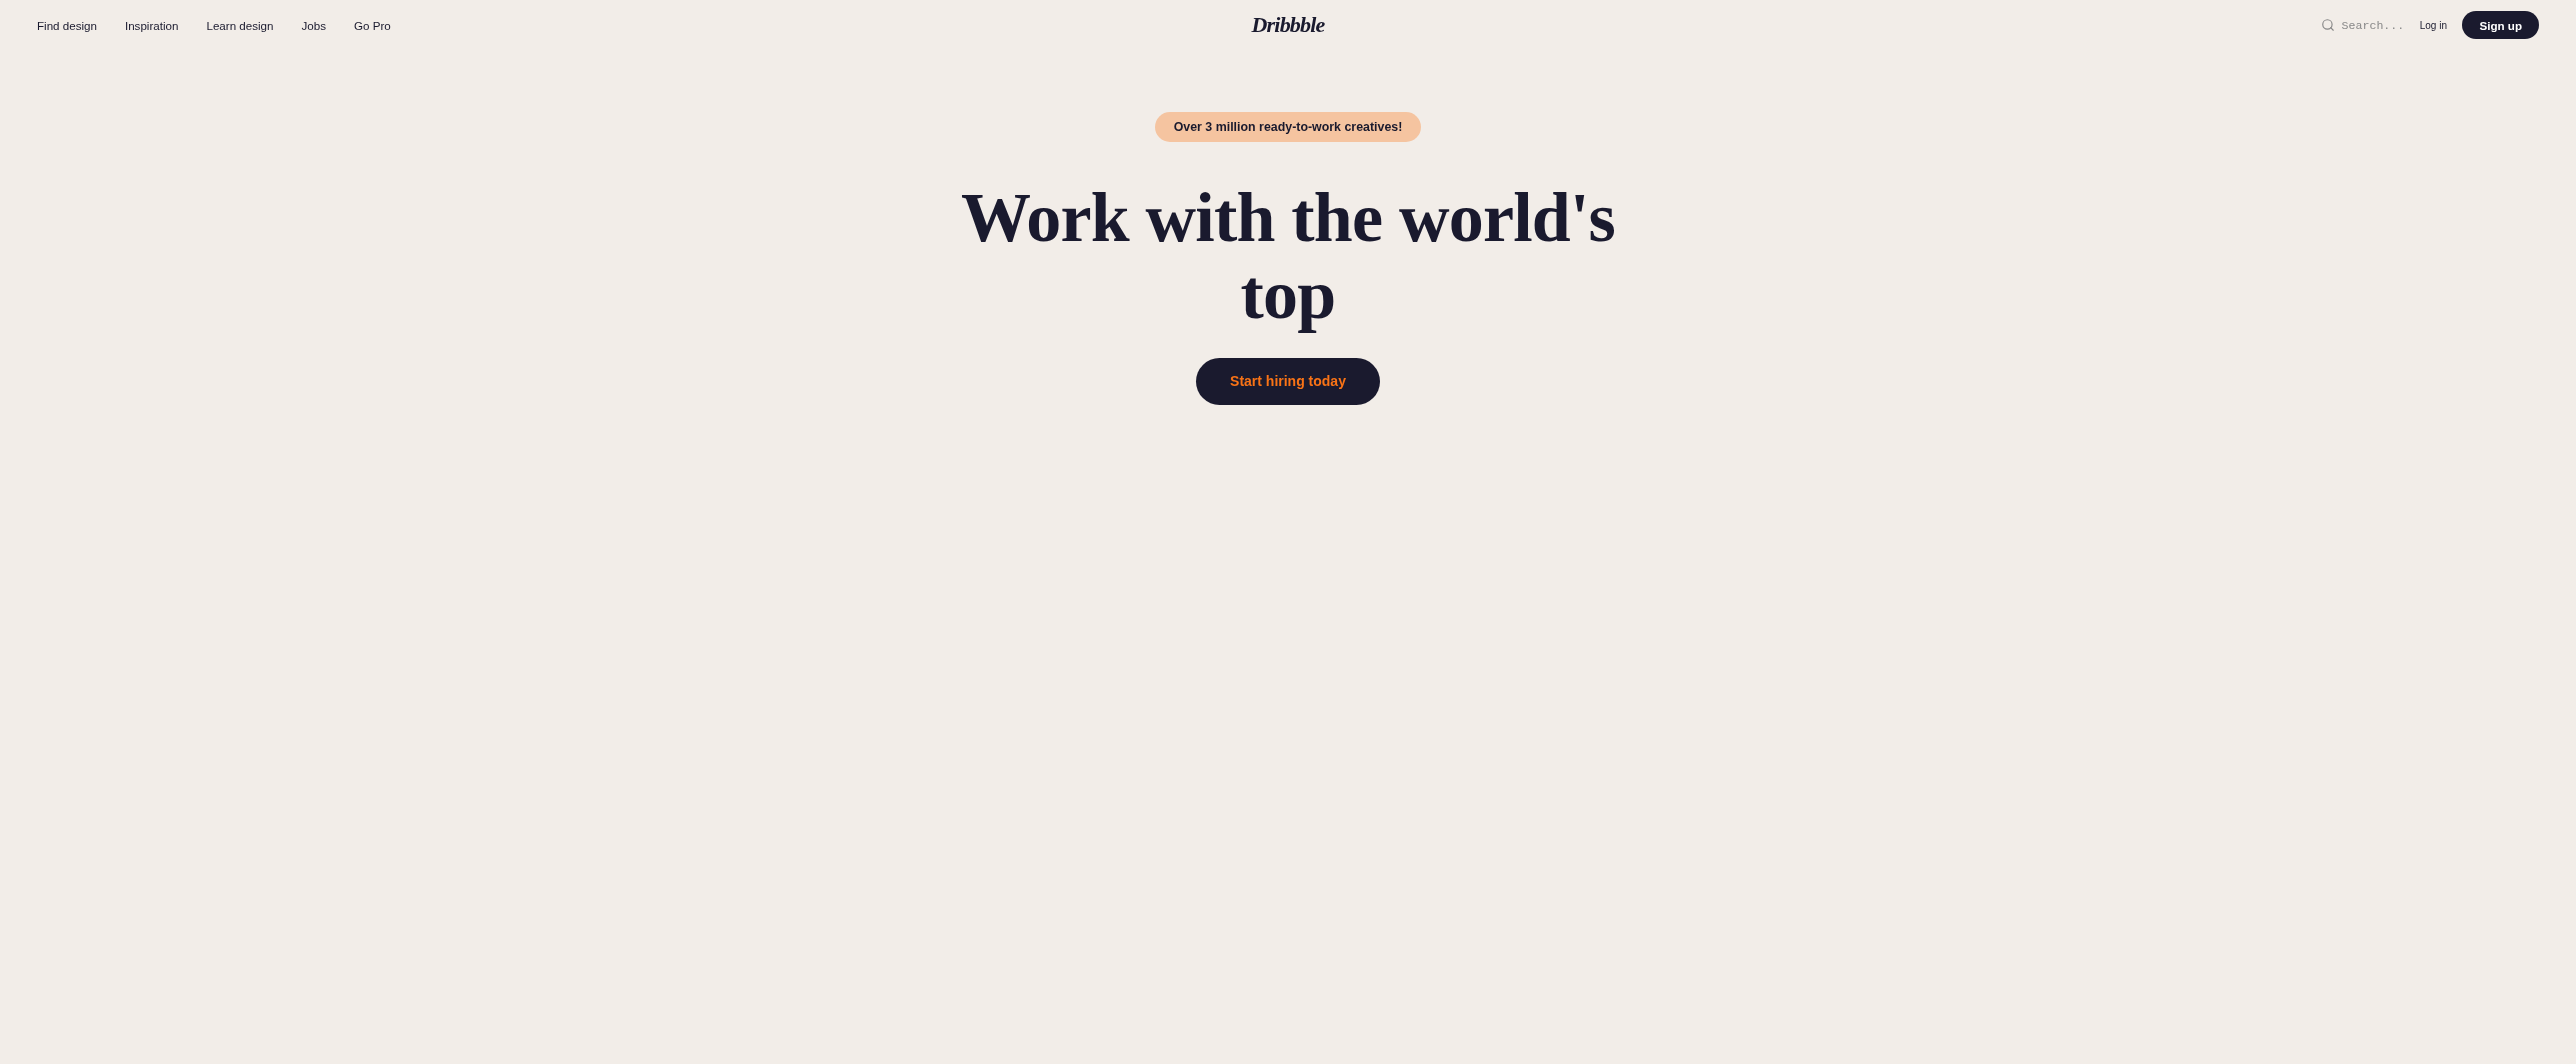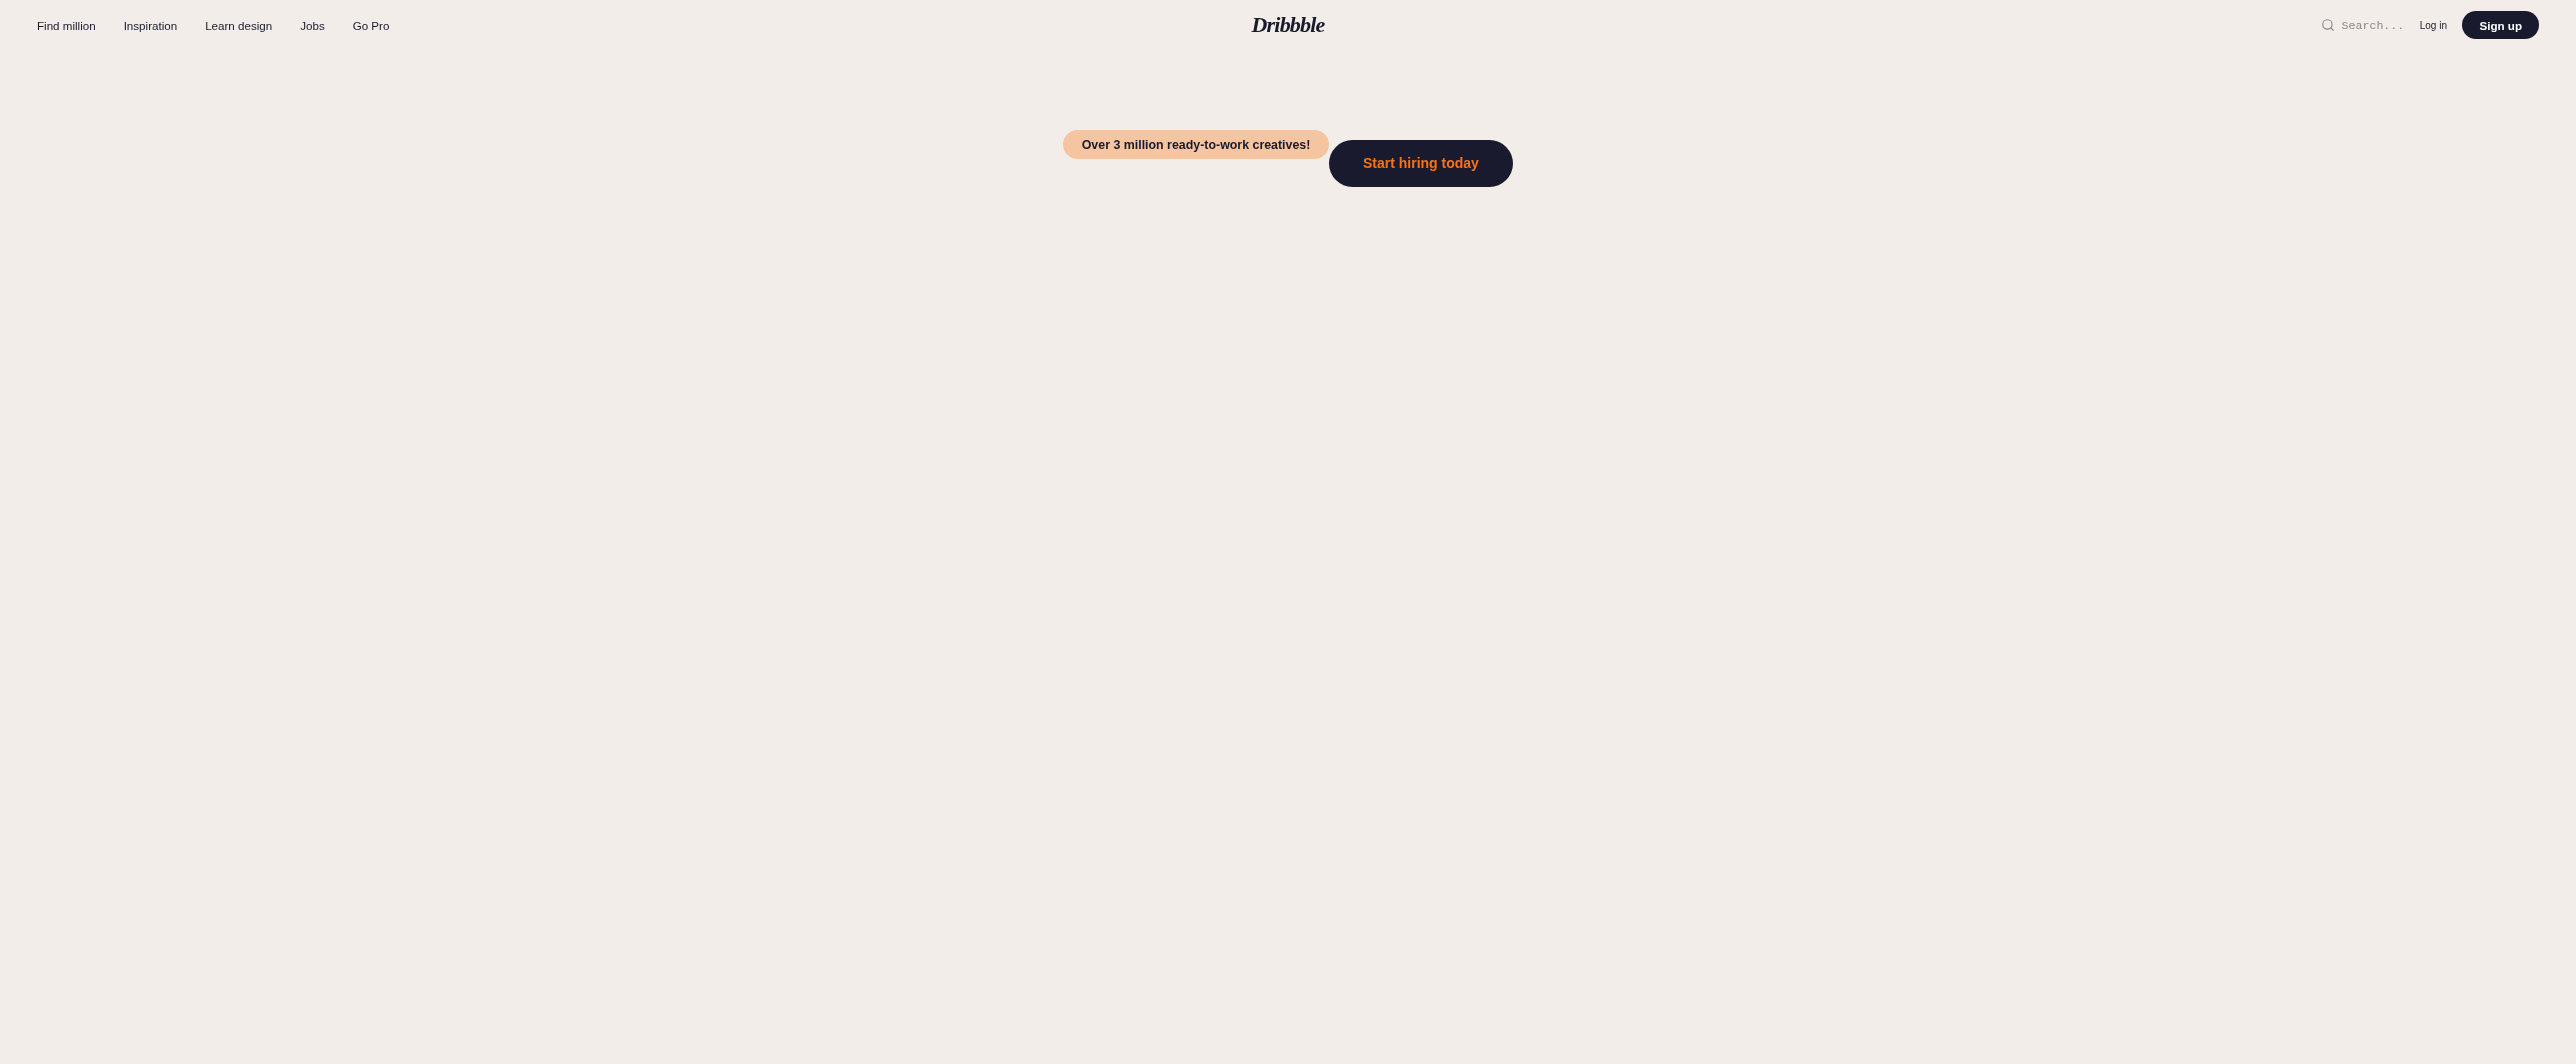--- a/index.html
+++ b/index.html
@@ -99,21 +99,21 @@
       padding: 7.8px 17px;
       font-size: 11.6px;
       font-weight: 600;
       cursor: pointer;
       white-space: nowrap;
     }
 
     
     .hero {
       display: flex;
-      flex-direction: row;
+      flex-direction: column;
       align-items: center;
       justify-content: center;
       text-align: center;
       padding: 62px 37px 93px;
     }
 
     .badge {
       background-color: #f5c4a0;
       color: #1a1a2e;
       border-radius: 775px;
@@ -154,21 +154,21 @@
       font-weight: 600;
       cursor: pointer;
       display: inline-block;
     }
   </style>
 </head>
 <body>
 
 <nav>
   <div class="nav-left">
-    <a>Find million</a>
+    <a>Find design</a>
     <a>Inspiration</a>
     <a>Learn design</a>
     <a>Jobs</a>
     <a>Go Pro</a>
   </div>
 
   <div class="nav-center">
     <span class="nav-logo">Dribbble</span>
   </div>
 
@@ -182,19 +182,20 @@
     </div>
     <a class="login-link">Log in</a>
     <button class="signup-button">Sign up</button>
   </div>
 </nav>
 
 <section class="hero">
   <div class="badge">Over 3 million ready-to-work creatives!</div>
 
   <h1 class="hero-title">
+    <span>Work with the world's top</span>
     <br>
   </h1>
 
 
   <button class="cta-button">Start hiring today</button>
 </section>
 
 
 </body></html>

